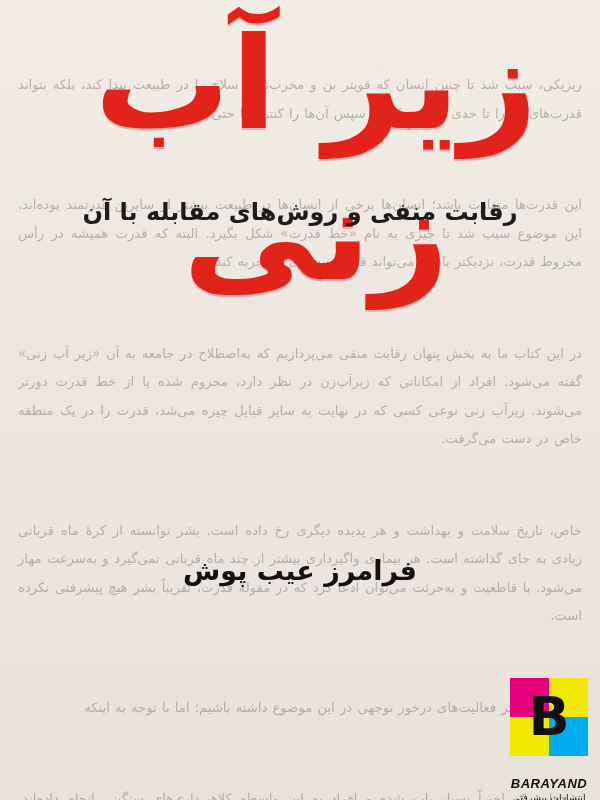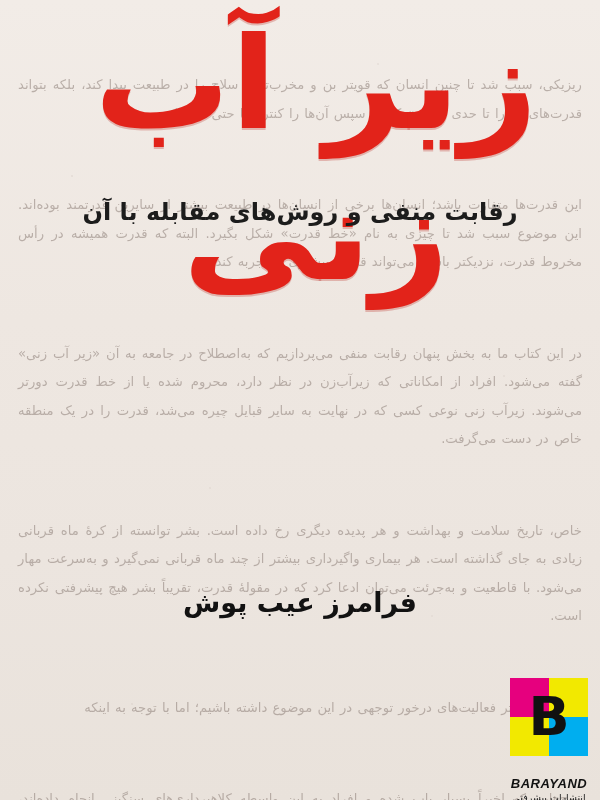--- a/index.html
+++ b/index.html
@@ -95,21 +95,20 @@
     position: absolute;
     top: 555px;
     left: 0;
     right: 0;
     text-align: center;
     color: #121212;
     font-size: 27px;
     font-weight: bold;
     font-family: "DejaVu Sans", sans-serif;
     direction: rtl;
-    margin-top: 32px;
   }
 
   
   .logo-block {
     position: absolute;
     left: 510px;
     top: 678px;
     width: 78px;
     text-align: center;
   }

